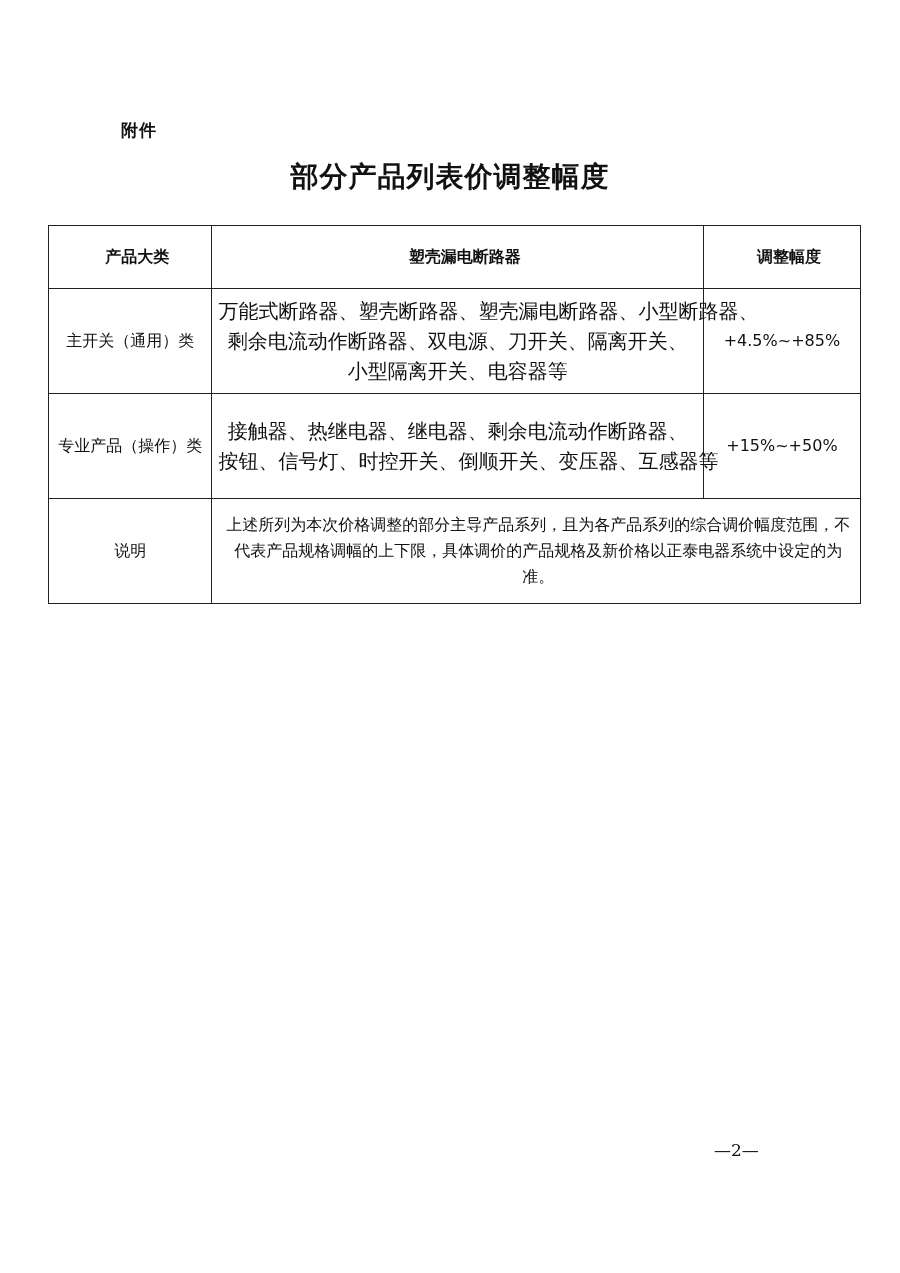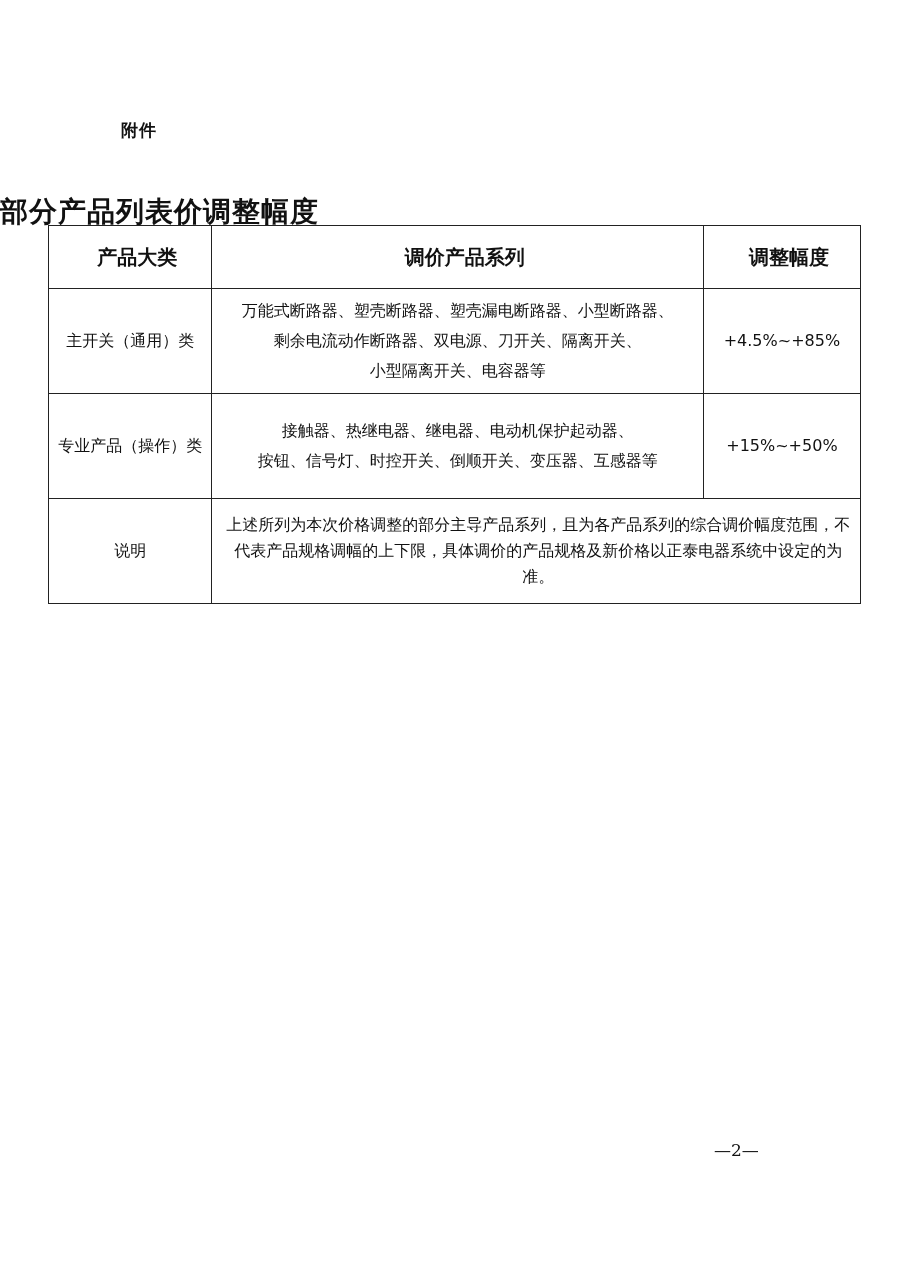--- a/index.html
+++ b/index.html
@@ -21,60 +21,60 @@
       top: 119px;
       font-size: 17px;
       letter-spacing: 1px;
       font-weight: bold;
     }
     .doc-title {
       position: absolute;
       left: 0;
       width: 900px;
       top: 158px;
+      text-align: center;
       font-size: 28px;
       font-weight: bold;
       letter-spacing: 1px;
-      margin-top: 35px;
     }
     table.price-table {
       position: absolute;
       left: 48px;
       top: 225px;
       width: 813px;
       border-collapse: collapse;
       table-layout: fixed;
     }
     .price-table td, .price-table th {
       border: 1.5px solid #222222;
       text-align: center;
       vertical-align: middle;
       font-size: 16px;
       line-height: 26px;
       padding: 0 6px;
     }
     .price-table th {
       font-weight: bold;
       height: 62px;
-      font-size: 20px;
+      font-size: 16px;
       padding-left: 20px;
     }
     .price-table tr.body-row td {
       height: 104px;
     }
     .price-table tr.note-row td {
       height: 104px;
     }
     .col-cat { width: 156px; }
     .col-series { width: 469px; }
     .col-range { width: 150px; }
     .series-line {
       display: block;
       white-space: nowrap;
-      font-size: 16px;
+      font-size: 20px;
       line-height: 30px;
       text-align: center;
     }
     .note-text {
       text-align: right;
       font-size: 16px;
       line-height: 22px;
       padding: 0 6px 0 10px !important;
     }
     .page-number {
@@ -93,38 +93,38 @@
 
 <table class="price-table">
   <colgroup>
     <col class="col-cat">
     <col class="col-series">
     <col class="col-range">
   </colgroup>
   <thead>
     <tr>
       <th>产品大类</th>
-      <th>调价产品系列</th>
+      <th>塑壳漏电断路器</th>
       <th>调整幅度</th>
     </tr>
   </thead>
   <tbody>
     <tr class="body-row">
       <td>主开关（通用）类</td>
       <td>
         <span class="series-line">万能式断路器、塑壳断路器、塑壳漏电断路器、小型断路器、</span>
         <span class="series-line">剩余电流动作断路器、双电源、刀开关、隔离开关、</span>
         <span class="series-line">小型隔离开关、电容器等</span>
       </td>
       <td>+4.5%~+85%</td>
     </tr>
     <tr class="body-row">
       <td>专业产品（操作）类</td>
       <td>
-        <span class="series-line">接触器、热继电器、继电器、电动机保护起动器、</span>
+        <span class="series-line">接触器、热继电器、继电器、剩余电流动作断路器、</span>
         <span class="series-line">按钮、信号灯、时控开关、倒顺开关、变压器、互感器等</span>
       </td>
       <td>+15%~+50%</td>
     </tr>
     <tr class="note-row">
       <td>说明</td>
       <td class="note-text" colspan="2">上述所列为本次价格调整的部分主导产品系列，且为各产品系列的综合调价幅度范围，不代表产品规格调幅的上下限，具体调价的产品规格及新价格以正泰电器系统中设定的为准。</td>
     </tr>
   </tbody>
 </table>

